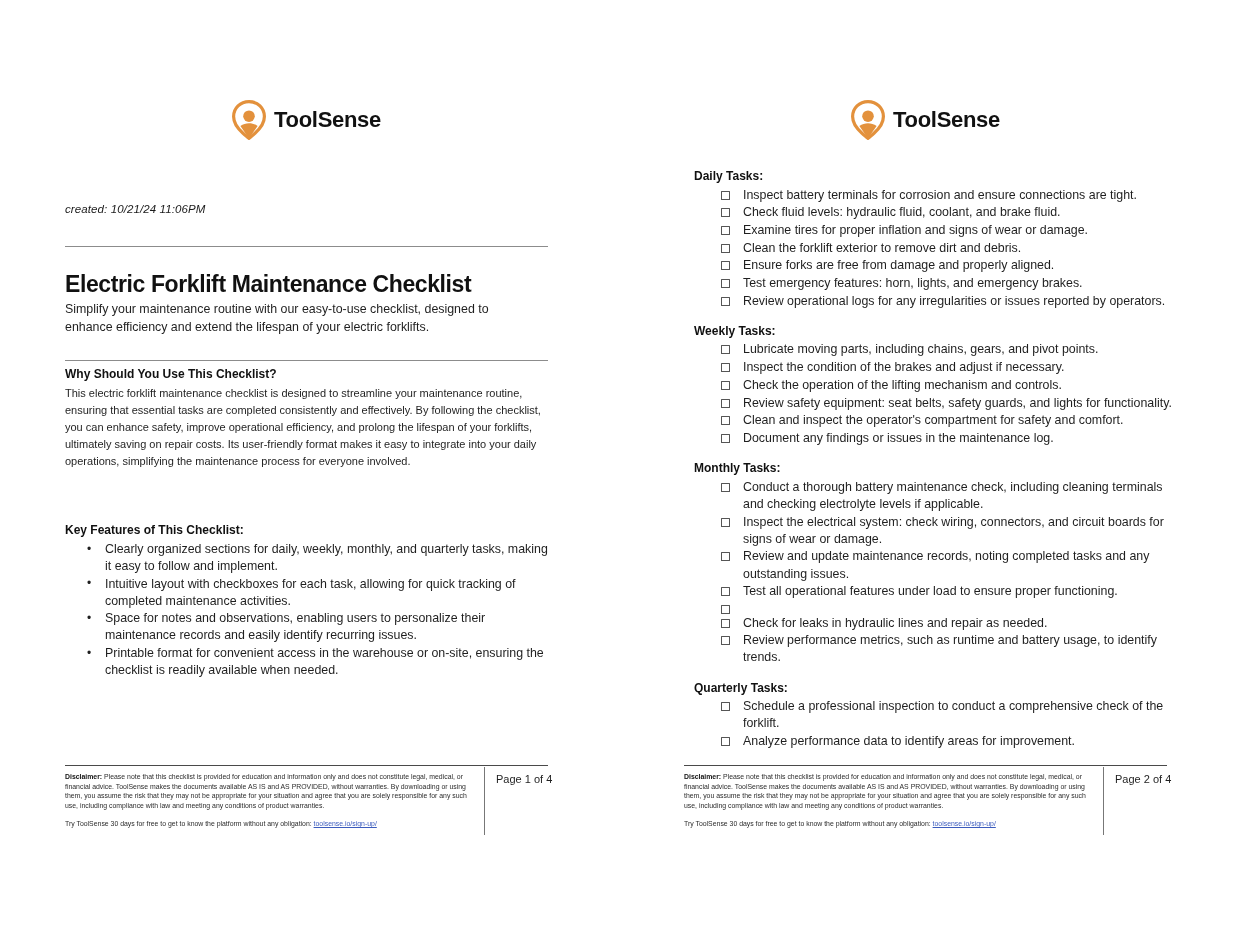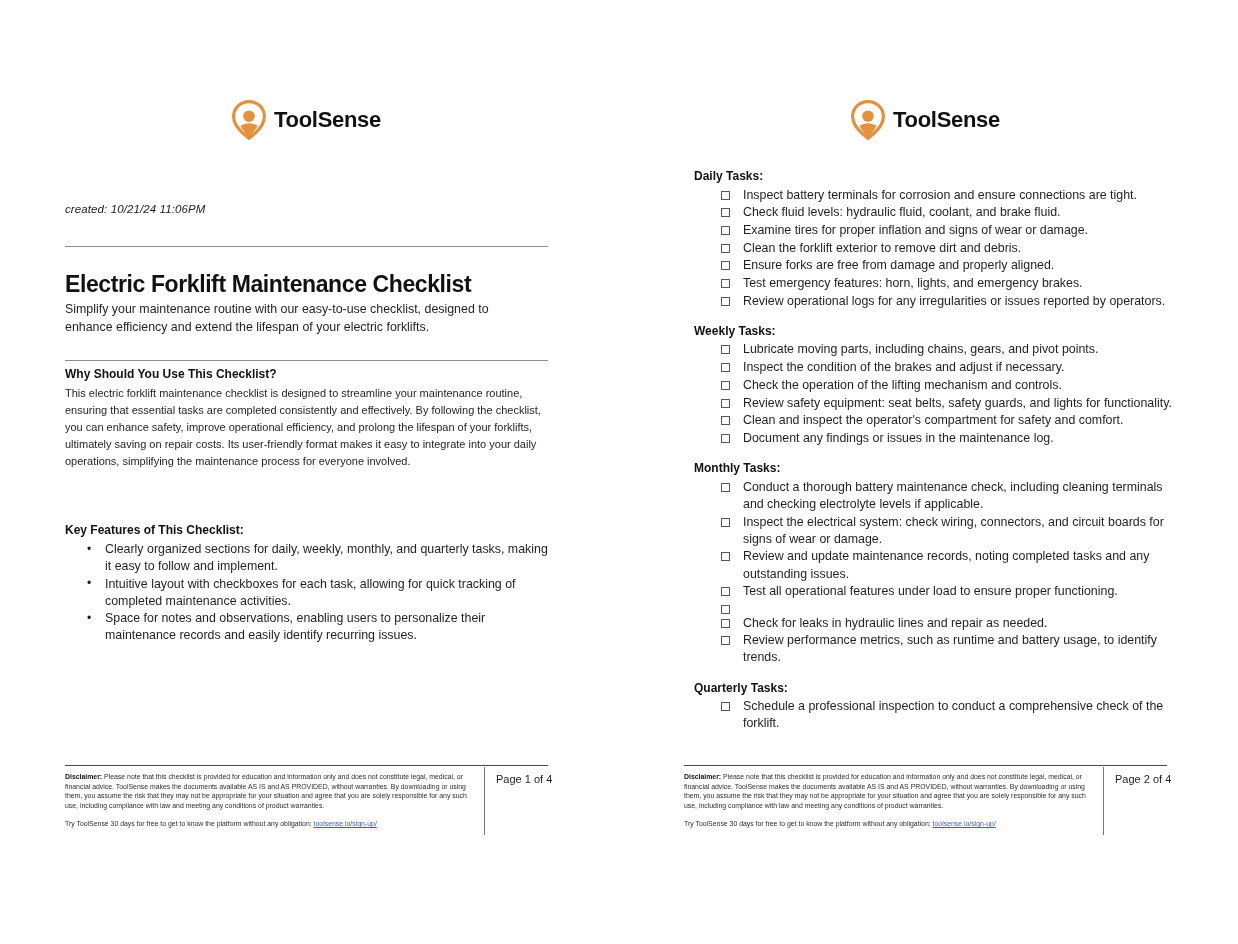--- a/index.html
+++ b/index.html
@@ -270,20 +270,21 @@
         <div class="sec-h">Why Should You Use This Checklist?</div>
         <p class="para">This electric forklift maintenance checklist is designed to streamline your maintenance routine, ensuring that essential tasks are completed consistently and effectively. By following the checklist, you can enhance safety, improve operational efficiency, and prolong the lifespan of your forklifts, ultimately saving on repair costs. Its user-friendly format makes it easy to integrate into your daily operations, simplifying the maintenance process for everyone involved.</p>
       </div>
 
       <div class="body-block blk-feat">
         <div class="sec-h">Key Features of This Checklist:</div>
         <ul class="feat">
           <li>Clearly organized sections for daily, weekly, monthly, and quarterly tasks, making it easy to follow and implement.</li>
           <li>Intuitive layout with checkboxes for each task, allowing for quick tracking of completed maintenance activities.</li>
           <li>Space for notes and observations, enabling users to personalize their maintenance records and easily identify recurring issues.</li>
+          <li>Printable format for convenient access in the warehouse or on-site, ensuring the checklist is readily available when needed.</li>
         </ul>
       </div>
 
       <div class="footer">
         <div class="footer-rule"></div>
         <div class="footer-vline"></div>
         <div class="footer-text">
           <span><b>Disclaimer:</b><span> Please note that this checklist is provided for education and information only and does not constitute legal, medical, or financial advice. ToolSense makes the documents available AS IS and AS PROVIDED, without warranties. By downloading or using them, you assume the risk that they may not be appropriate for your situation and agree that you are solely responsible for any such use, including compliance with law and meeting any conditions of product warranties.</span></span>
           <div class="footer-try">
             <span>Try ToolSense 30 days for free to get to know the platform without any obligation: </span><a class="footer-link" href="#">toolsense.io/sign-up/</a>
@@ -399,20 +400,24 @@
               <span class="citem-label">Review performance metrics, such as runtime and battery usage, to identify trends.</span>
             </div>
         </div>
 
         <div class="check-group">
           <div class="check-title">Quarterly Tasks:</div>
           <div class="check-item">
               <span class="cbox"></span>
               <span class="citem-label">Schedule a professional inspection to conduct a comprehensive check of the forklift.</span>
             </div>
+          <div class="check-item">
+              <span class="cbox"></span>
+              <span class="citem-label">Analyze performance data to identify areas for improvement.</span>
+            </div>
         </div>
 
       </div>
 
       <div class="footer">
         <div class="footer-rule"></div>
         <div class="footer-vline"></div>
         <div class="footer-text">
           <span><b>Disclaimer:</b><span> Please note that this checklist is provided for education and information only and does not constitute legal, medical, or financial advice. ToolSense makes the documents available AS IS and AS PROVIDED, without warranties. By downloading or using them, you assume the risk that they may not be appropriate for your situation and agree that you are solely responsible for any such use, including compliance with law and meeting any conditions of product warranties.</span></span>
           <div class="footer-try">

